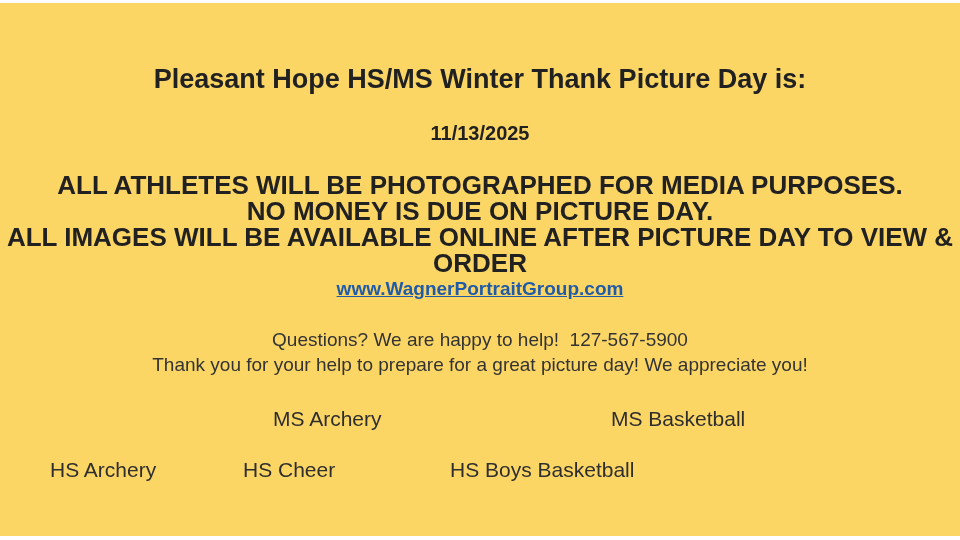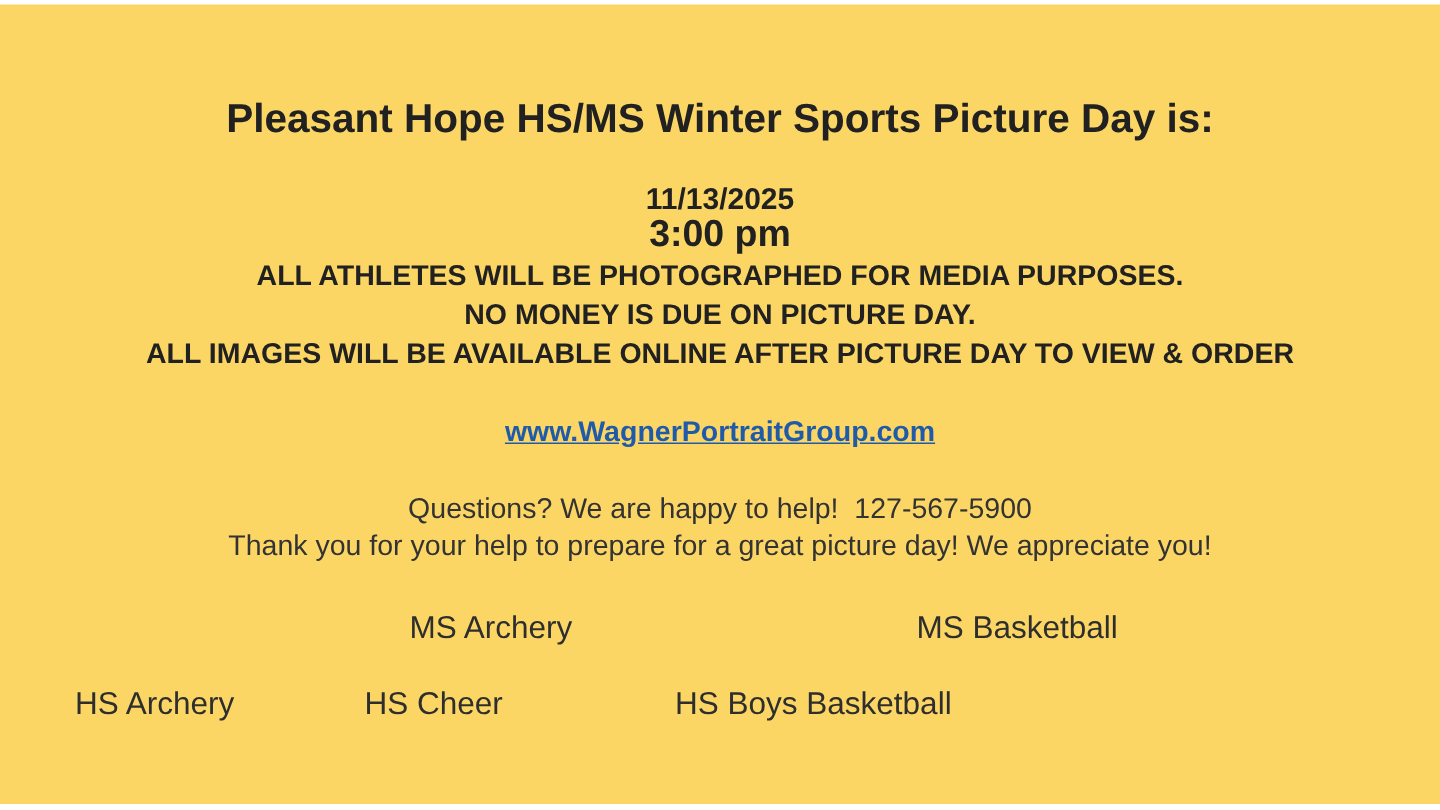--- a/index.html
+++ b/index.html
@@ -34,21 +34,21 @@
     margin-top: 28px;
   }
   .time {
     top: 139px;
     font-size: 25px;
     font-weight: bold;
     color: #212121;
   }
   .notices {
     top: 169px;
-    font-size: 19px;
+    font-size: 26px;
     font-weight: bold;
     line-height: 26px;
     color: #212121;
   }
   .linkrow {
     top: 275px;
     font-size: 19px;
     font-weight: bold;
   }
   .weblink {
@@ -80,25 +80,24 @@
   .hs1 { left: 50px; }
   .hs2 { left: 243px; }
   .hs3 { left: 450px; }
   .hs4 { left: 675px; }
 </style>
 </head>
 <body>
 
 <div class="slide">
 
-  <div class="centered title">Pleasant Hope HS/MS Winter Sports Picture Day is:</div>
+  <div class="centered title">Pleasant Hope HS/MS Winter Thank Picture Day is:</div>
 
   <div class="centered date">11/13/2025</div>
 
-  <div class="centered time">3:00 pm</div>
 
   <div class="centered notices">
     <div>ALL ATHLETES WILL BE PHOTOGRAPHED FOR MEDIA PURPOSES.</div>
     <div>NO MONEY IS DUE ON PICTURE DAY.</div>
     <div>ALL IMAGES WILL BE AVAILABLE ONLINE AFTER PICTURE DAY TO VIEW &amp; ORDER</div>
   </div>
 
   <div class="centered linkrow">
     <a href="#" class="weblink">www.WagnerPortraitGroup.com</a>
   </div>

